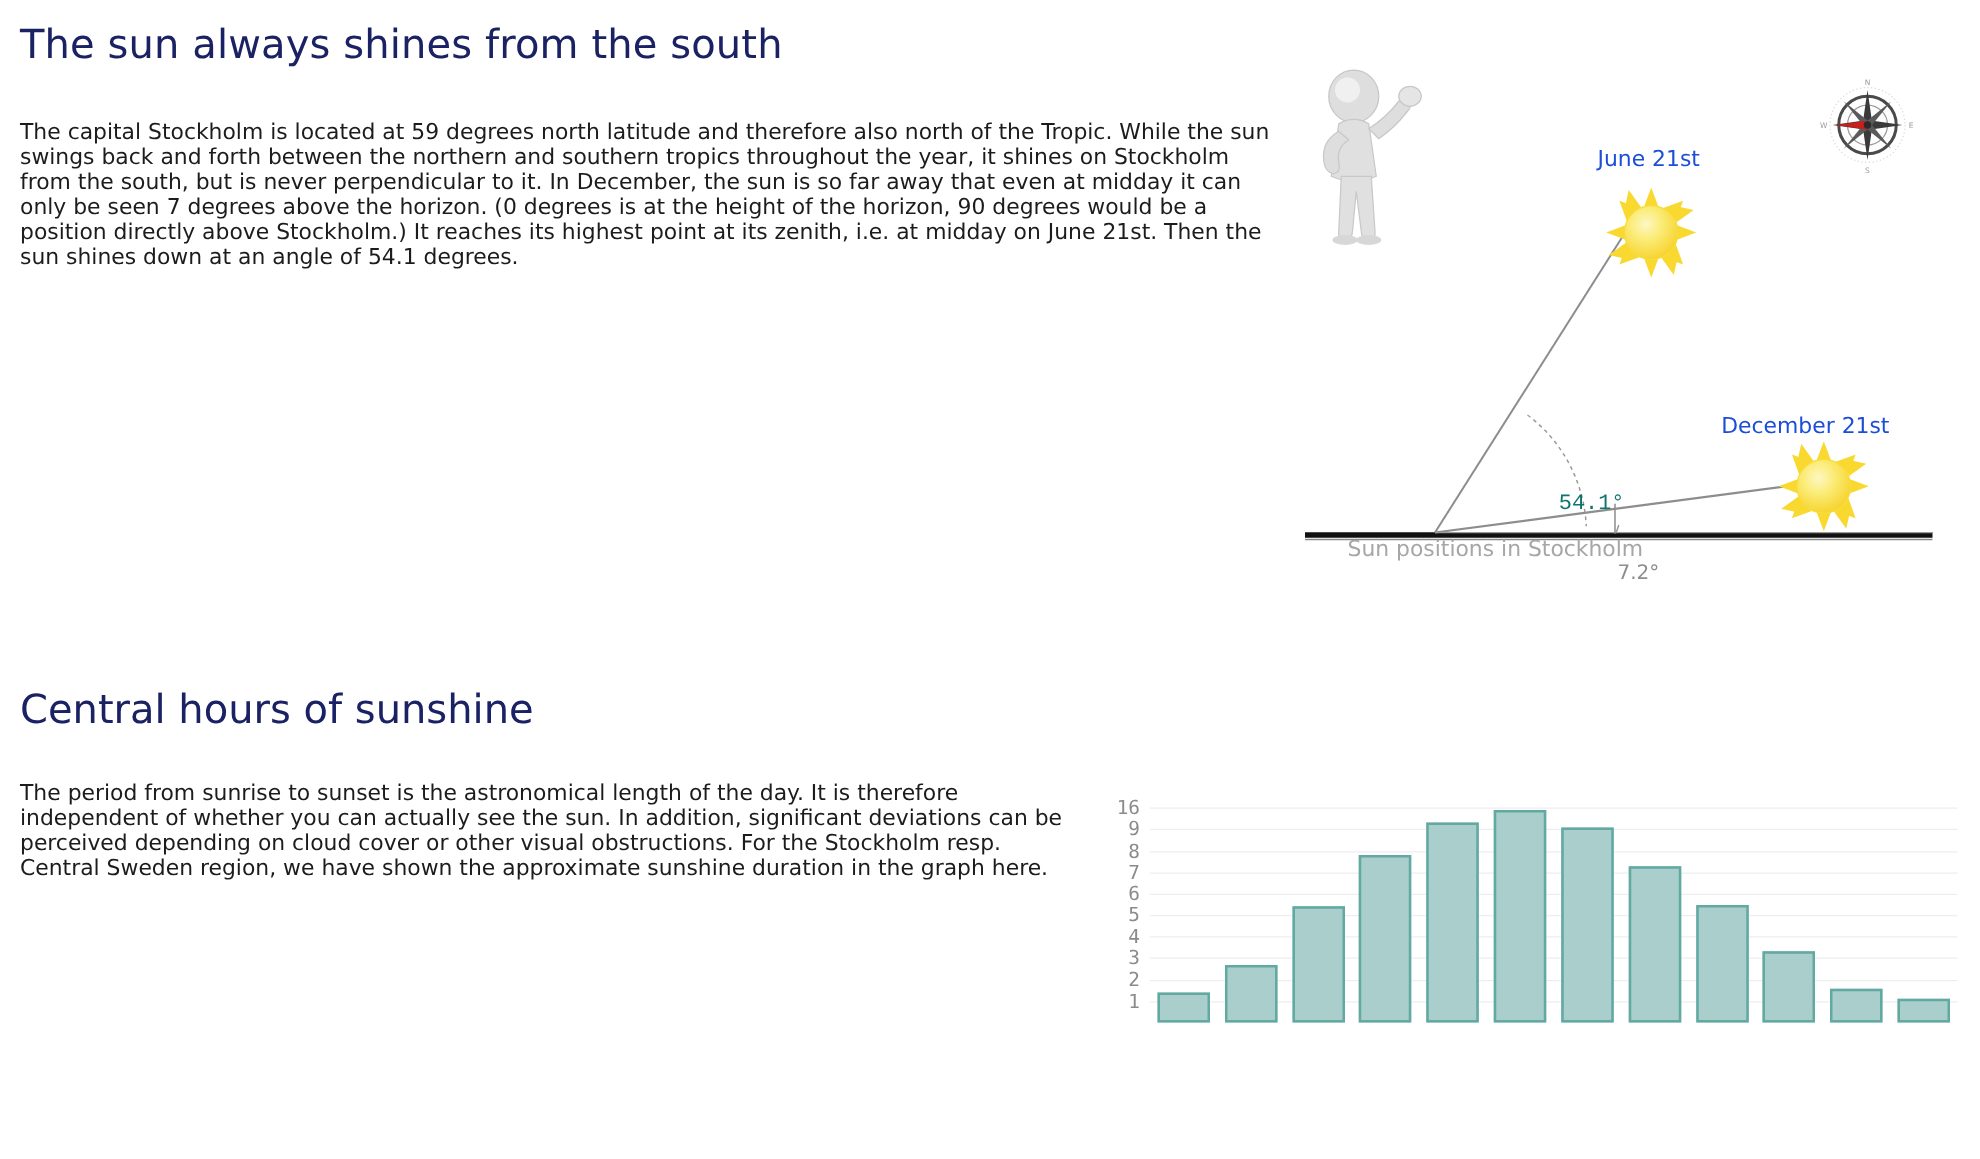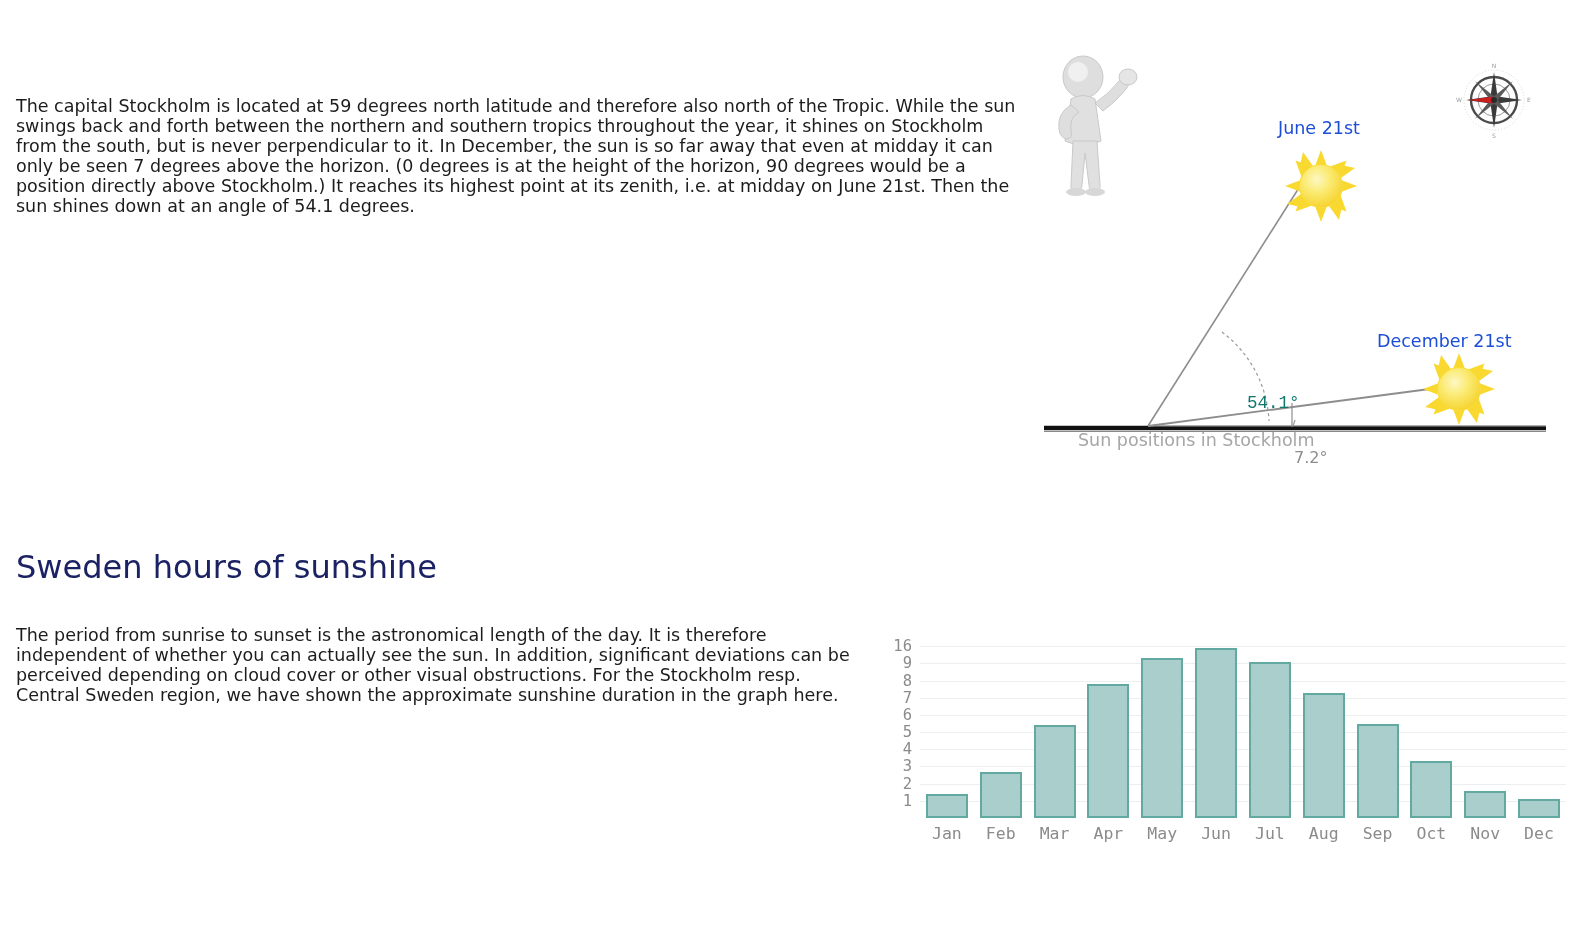--- a/index.html
+++ b/index.html
@@ -136,20 +136,21 @@
     font-family: "DejaVu Sans Mono", monospace;
     font-size: 16.5px;
     color: #8b8b8b;
   }
 </style>
 </head>
 <body>
 
 <div class="sec1">
 
+  <h1 class="title">The sun always shines from the south</h1>
 
   <p class="body-text intro-para">The capital Stockholm is located at 59 degrees north latitude and therefore also north of the Tropic. While the sun swings back and forth between the northern and southern tropics throughout the year, it shines on Stockholm from the south, but is never perpendicular to it. In December, the sun is so far away that even at midday it can only be seen 7 degrees above the horizon. (0 degrees is at the height of the horizon, 90 degrees would be a position directly above Stockholm.) It reaches its highest point at its zenith, i.e. at midday on June 21st. Then the sun shines down at an angle of 54.1 degrees.</p>
 
   <div class="diagram">
 
     <svg width="544" height="410" viewBox="0 0 544 410">
 
       <g>
         <line x1="4" y1="373" x2="506" y2="373" stroke="#111111" stroke-width="4.5"></line>
         <line x1="4" y1="376.5" x2="506" y2="376.5" stroke="#888888" stroke-width="1.2"></line>
@@ -254,21 +255,21 @@
     <div class="dg-label lbl-june">June 21st</div>
     <div class="dg-label lbl-dec">December 21st</div>
     <div class="dg-label lbl-541">54.1°</div>
     <div class="dg-label lbl-72">7.2°</div>
     <div class="dg-label lbl-caption">Sun positions in Stockholm</div>
   </div>
 </div>
 
 <div class="sec2">
 
-  <h2 class="title2">Sweden hours of sunshine</h2>
+  <h2 class="title2">Central hours of sunshine</h2>
 
   <p class="body-text para2a">The period from sunrise to sunset is the astronomical length of the day. It is therefore independent of whether you can actually see the sun. In addition, significant deviations can be perceived depending on cloud cover or other visual obstructions. For the Stockholm resp. Central Sweden region, we have shown the approximate sunshine duration in the graph here.</p>
 
   <div class="chart">
     <div class="chart-plot">
       <div id="gridlines">
           <div class="gridline" style="top: 90.566%; background: rgb(236, 238, 240);"></div>
           <div class="gridline" style="top: 81.1321%; background: rgb(236, 238, 240);"></div>
           <div class="gridline" style="top: 71.6981%; background: rgb(236, 238, 240);"></div>
           <div class="gridline" style="top: 62.2642%; background: rgb(236, 238, 240);"></div>
@@ -323,28 +324,14 @@
             <div class="bar" title="Oct: 3.3" style="height: 31.1321%; background: rgb(169, 206, 203); border-color: rgb(98, 169, 162);"></div>
           </div>
           <div class="barcell">
             <div class="bar" title="Nov: 1.6" style="height: 15.0943%; background: rgb(169, 206, 203); border-color: rgb(98, 169, 162);"></div>
           </div>
           <div class="barcell">
             <div class="bar" title="Dec: 1.1" style="height: 10.3774%; background: rgb(169, 206, 203); border-color: rgb(98, 169, 162);"></div>
           </div>
         </div>
     </div>
-    <div class="xlabels" id="xlabels">
-        <div class="xlabel" style="color: rgb(139, 139, 139);">Jan</div>
-        <div class="xlabel" style="color: rgb(139, 139, 139);">Feb</div>
-        <div class="xlabel" style="color: rgb(139, 139, 139);">Mar</div>
-        <div class="xlabel" style="color: rgb(139, 139, 139);">Apr</div>
-        <div class="xlabel" style="color: rgb(139, 139, 139);">May</div>
-        <div class="xlabel" style="color: rgb(139, 139, 139);">Jun</div>
-        <div class="xlabel" style="color: rgb(139, 139, 139);">Jul</div>
-        <div class="xlabel" style="color: rgb(139, 139, 139);">Aug</div>
-        <div class="xlabel" style="color: rgb(139, 139, 139);">Sep</div>
-        <div class="xlabel" style="color: rgb(139, 139, 139);">Oct</div>
-        <div class="xlabel" style="color: rgb(139, 139, 139);">Nov</div>
-        <div class="xlabel" style="color: rgb(139, 139, 139);">Dec</div>
-      </div>
   </div>
 </div>
 
 </body></html>

